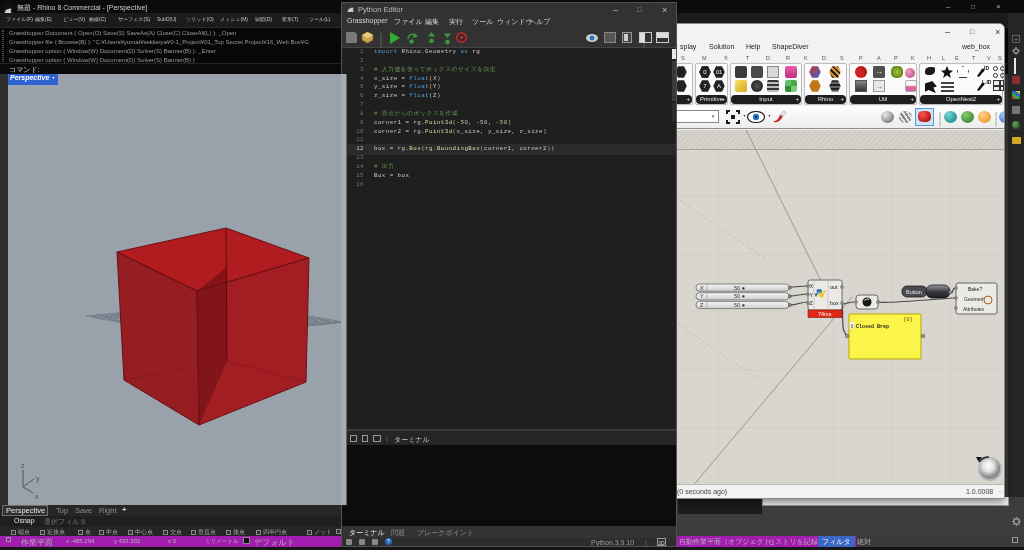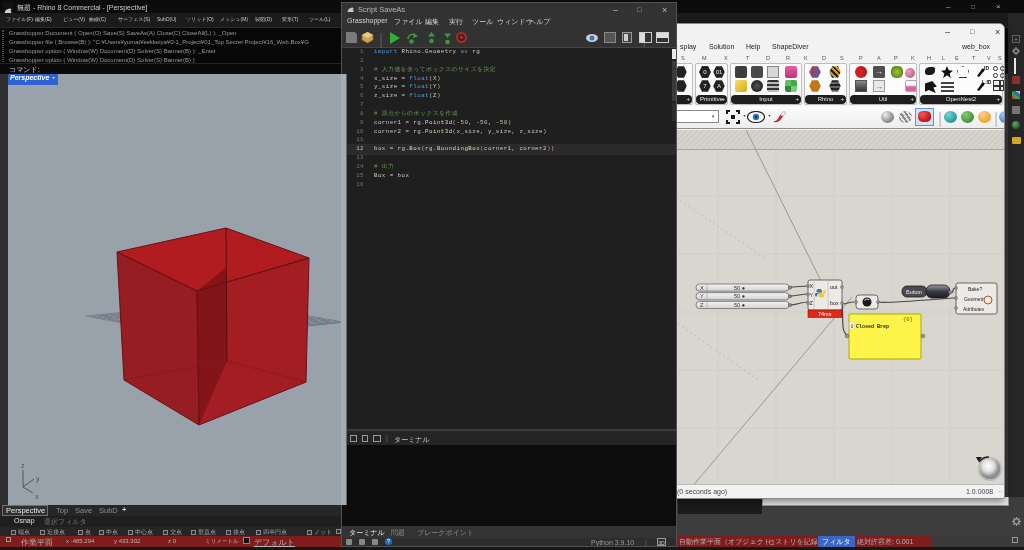--- a/index.html
+++ b/index.html
@@ -154,21 +154,21 @@
       </g>
     </svg>
 
     <div class="abs" style="left:0;top:0;width:50px;height:11px;background:#2e62d0;color:#fff;font-size:7px;font-weight:bold;font-style:italic;padding-left:2px;white-space:nowrap;overflow:hidden;">Perspective <span style="font-style:normal;font-size:5px;"><span style="display:inline-block;transform:scale(0.7)">▼</span></span></div>
   </div>
 
   <div class="abs" style="left:0;top:505px;width:341px;height:11px;background:#262626;color:#8e8e8e;font-size:7.5px;">
     <span class="abs" style="left:2px;top:0px;width:46px;height:11px;border:1px solid #6f6f6f;background:#303030;color:#e8e8e8;padding-left:3px;">Perspective</span>
     <span class="abs" style="left:56px;top:1px;">Top</span>
     <span class="abs" style="left:75px;top:1px;">Save</span>
-    <span class="abs" style="left:99px;top:1px;">SubD</span>
+    <span class="abs" style="left:99px;top:1px;">Right</span>
     <span class="abs" style="left:122px;top:0px;color:#d5d5d5;font-weight:bold;">+</span>
   </div>
 
   <div class="abs" style="left:-6px;top:521px;width:22px;height:8px;color:#8a8a8a;font-size:5.5px;transform:rotate(-90deg);">Osnap</div>
 
   <div class="abs" style="left:0;top:516px;width:341px;height:11px;background:#1f1f1f;color:#9a9a9a;font-size:7px;">
     <span class="abs" style="left:14px;top:1px;color:#e0e0e0;">Osnap</span>
     <span class="abs" style="left:44px;top:1px;color:#777;">選択フィルタ</span>
   </div>
 
@@ -179,29 +179,29 @@
     <span class="abs" style="left:99px;top:1px;"><i class="cb"></i>中点</span>
     <span class="abs" style="left:128px;top:1px;"><i class="cb"></i>中心点</span>
     <span class="abs" style="left:163px;top:1px;"><i class="cb"></i>交点</span>
     <span class="abs" style="left:191px;top:1px;"><i class="cb"></i>垂直点</span>
     <span class="abs" style="left:226px;top:1px;"><i class="cb"></i>接点</span>
     <span class="abs" style="left:256px;top:1px;"><i class="cb"></i>四半円点</span>
     <span class="abs" style="left:307px;top:1px;"><i class="cb"></i>ノット</span>
     <span class="abs" style="left:336px;top:1px;"><i class="cb"></i></span>
   </div>
 
-  <div class="abs" style="left:0;top:536px;width:932px;height:11px;background:#7f1d1d;color:#b5b5b5;font-size:7px;">
+  <div class="abs" style="left:0;top:536px;width:856px;height:11px;background:#a21caf;color:#b5b5b5;font-size:7px;">
     <span class="abs" style="left:6px;top:1px;width:5px;height:5px;border:1px solid #999;"></span>
     <span class="abs" style="left:21px;top:1px;font-size:8px;">作業平面</span>
     <span class="abs" style="left:66px;top:2px;font-size:6px;">x -485.294</span>
     <span class="abs" style="left:114px;top:2px;font-size:6px;">y 433.302</span>
     <span class="abs" style="left:168px;top:2px;font-size:6px;">z 0</span>
     <span class="abs" style="left:205px;top:2px;font-size:5.5px;">ミリメートル</span>
     <span class="abs" style="left:243px;top:1px;width:7px;height:7px;background:#111;border:1px solid #888;"></span>
-    <span class="abs" style="left:254px;top:1px;font-size:8px;text-decoration:underline;">デフォルト</span>
+    <span class="abs" style="left:254px;top:1px;font-size:8px;">デフォルト</span>
     <span class="abs" style="left:679px;top:1px;">自動作業平面（オブジェクト）</span>
     <span class="abs" style="left:768px;top:1px;">ヒストリを記録</span>
     <span class="abs" style="left:818px;top:0px;background:#3b66c4;color:#fff;padding:1px 4px;">フィルタ</span>
     <span class="abs" style="left:857px;top:1px;">絶対許容差: 0.001</span>
     <span class="abs" style="left:1012px;top:1px;width:6px;height:6px;border:1px solid #999;"></span>
   </div>
   <div class="abs" style="left:0;top:547px;width:1024px;height:3px;background:#161616;"></div>
 
   <div class="abs" style="left:677px;top:497px;width:347px;height:39px;background:#3d3d3d;"></div>
   <div class="abs" style="left:678px;top:497px;width:84px;height:17px;background:#1c1c1c;"></div>
@@ -513,21 +513,21 @@
   </div>
 
   <div class="abs" style="left:341px;top:74px;width:6px;height:431px;background:#a6acb4;border-right:1px solid #62686f;z-index:40;"></div>
 
   <div class="abs" id="se" style="left:341px;top:2px;width:336px;height:545px;background:#1f1f1f;border:1px solid #525252;overflow:hidden;">
 
     <div class="abs" style="left:0;top:0;width:100%;height:13px;background:#323233;color:#b8b8b8;font-size:7.5px;">
       <svg class="abs" style="left:4px;top:2px;" width="9" height="9">
           <path d="M1.5 7 C2 4.5 3.2 3 4.5 3.2 C5.8 2.2 7.2 2.6 7.8 3.5 L6.7 4.3 C7.6 5 7.8 6.2 7.3 7 Z" fill="#c8c8c8"></path>
         </svg>
-      <span class="abs" style="left:16px;top:2px;">Script SaveAs</span>
+      <span class="abs" style="left:16px;top:2px;">Python Editor</span>
       <span class="abs" style="left:271px;top:2px;color:#bbb;font-size:9px;">–</span>
       <span class="abs" style="left:295px;top:3px;color:#bbb;font-size:7px;">□</span>
       <span class="abs" style="left:320px;top:2px;color:#bbb;font-size:9px;">×</span>
     </div>
 
     <div class="abs" style="left:0;top:13px;width:100%;height:12px;background:#323233;color:#d6d6d6;font-size:7px;">
       <span class="abs" style="left:5px;top:1px;">Grasshopper</span>
       <span class="abs" style="left:52px;top:1px;">ファイル</span>
       <span class="abs" style="left:83px;top:1px;">編集</span>
       <span class="abs" style="left:107px;top:1px;">実行</span>

